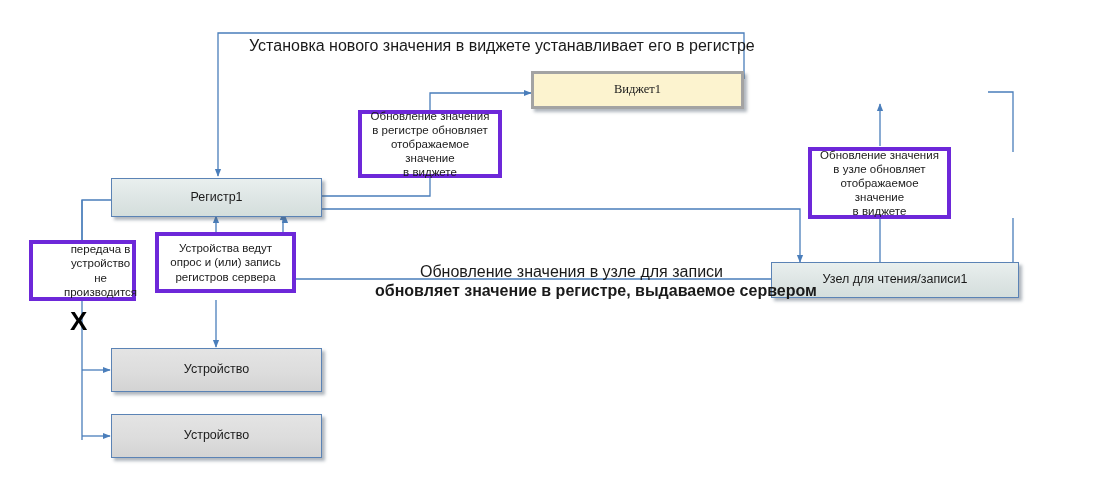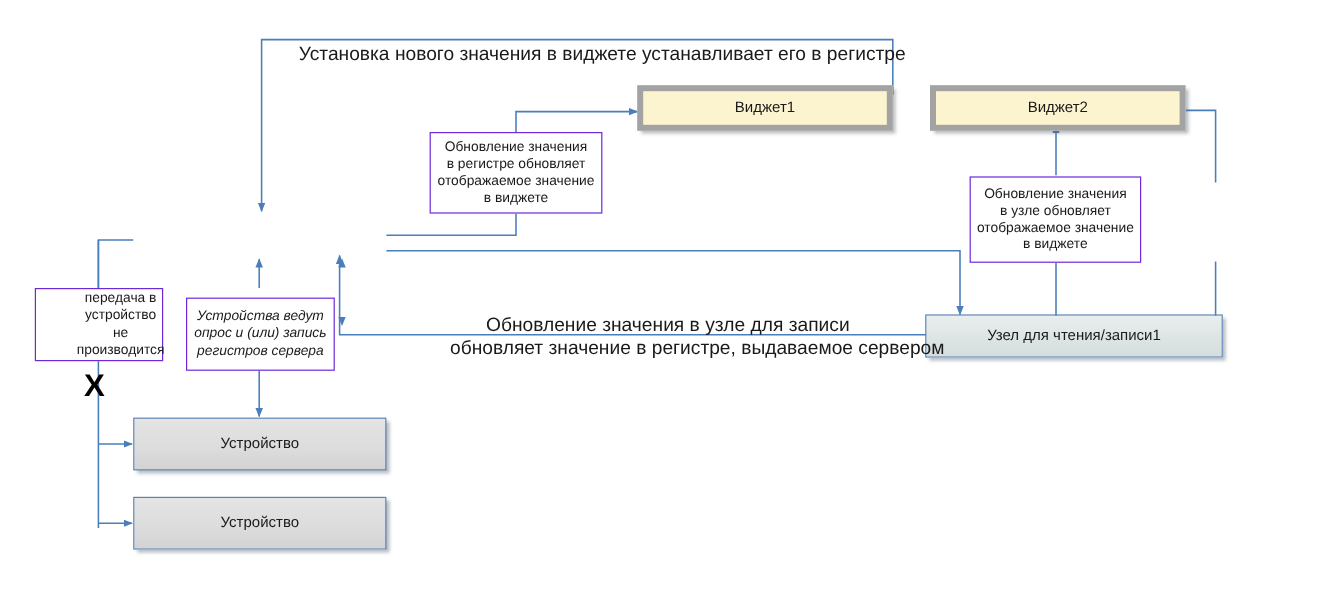--- a/index.html
+++ b/index.html
@@ -37,35 +37,36 @@
   }
   
   .box-main {
     border: 1px solid #5b83b5;
     background: linear-gradient(to bottom, #e9efee 0%, #dde5e4 55%, #d4dedc 100%);
     font-size: 12.5px;
     box-shadow: 3px 3px 3px rgba(80, 95, 110, 0.45);
   }
   
   .box-widget {
-    border: 5px solid #a3a3a3;
+    border: 3px solid #a3a3a3;
     background: #fcf3cf;
     font-size: 12.5px;
     box-shadow: 3px 3px 3px rgba(80, 95, 110, 0.45);
+    font-family: Liberation Serif, serif;
   }
   
   .box-device {
     border: 1px solid #5b83b5;
     background: linear-gradient(to bottom, #e4e4e4 0%, #dcdcdc 60%, #d3d3d3 100%);
     font-size: 12.5px;
     box-shadow: 3px 3px 3px rgba(80, 95, 110, 0.45);
   }
   
   .box-note {
-    border: 1px solid #6d28d9;
+    border: 4px solid #6d28d9;
     background: #ffffff;
     font-size: 11.5px;
     padding: 2px 3px;
   }
   
   .edge-label {
     position: absolute;
     font-size: 16px;
     color: #1a1a1a;
     text-align: left;
@@ -122,50 +123,50 @@
       <path d="M 216 240 L 216 216" marker-end="url(#arrow)"></path>
 
       <path d="M 216 300 L 216 347" marker-end="url(#arrow)"></path>
 
       <path d="M 285 216 L 285 271" marker-end="url(#arrow)" marker-start="url(#arrow)" stroke="none"></path>
     </g>
   </svg>
 
   <div class="xmark" style="left:70px; top:308px;">X</div>
 
+  <div class="node box-main" style="left:111px; top:178px; width:211px; height:39px;">Регистр1</div>
 
   <div class="node box-widget" style="left:531px; top:71px; width:213px; height:38px;">Виджет1</div>
 
-  <div class="node box-widget" style="left:775px; top:71px; width:213px; height:38px;">Виджет2</div>
 
   <div class="node box-main" style="left:771px; top:262px; width:248px; height:36px;">Узел для чтения/записи1</div>
 
   <div class="node box-device" style="left:111px; top:348px; width:211px; height:44px;">Устройство</div>
 
   <div class="node box-device" style="left:111px; top:414px; width:211px; height:44px;">Устройство</div>
 
   <div class="node box-note" style="left:29px; top:240px; width:107px; height:61px; white-space:pre-line;padding-left:39px;">передача в
 устройство
 не производится</div>
 
-  <div class="node box-note" style="left:155px; top:248px; width:124px; height:61px; white-space:pre-line;font-style:italic;">Устройства ведут
+  <div class="node box-note" style="left:155px; top:232px; width:141px; height:61px; white-space:pre-line;">Устройства ведут
 опрос и (или) запись
 регистров сервера</div>
 
   <div class="node box-note" style="left:358px; top:110px; width:144px; height:68px; white-space:pre-line;">Обновление значения
 в регистре обновляет
 отображаемое значение
 в виджете</div>
 
   <div class="node box-note" style="left:808px; top:147px; width:143px; height:72px; white-space:pre-line;">Обновление значения
 в узле обновляет
 отображаемое значение
 в виджете</div>
 
 
   <div class="edge-label" style="left:249px; top:36px;">Установка нового значения в виджете устанавливает его в регистре</div>
 
 
-  <div class="edge-label" style="left:405px; top:262px;">Обновление значения в узле для записи</div>
+  <div class="edge-label" style="left:420px; top:262px;">Обновление значения в узле для записи</div>
 
-  <div class="edge-label" style="left:375px; top:281px;">обновляет значение в регистре, выдаваемое сервером</div>
+  <div class="edge-label" style="left:375px; top:281px;font-weight:bold;">обновляет значение в регистре, выдаваемое сервером</div>
 
 </div>
 
 </body></html>

